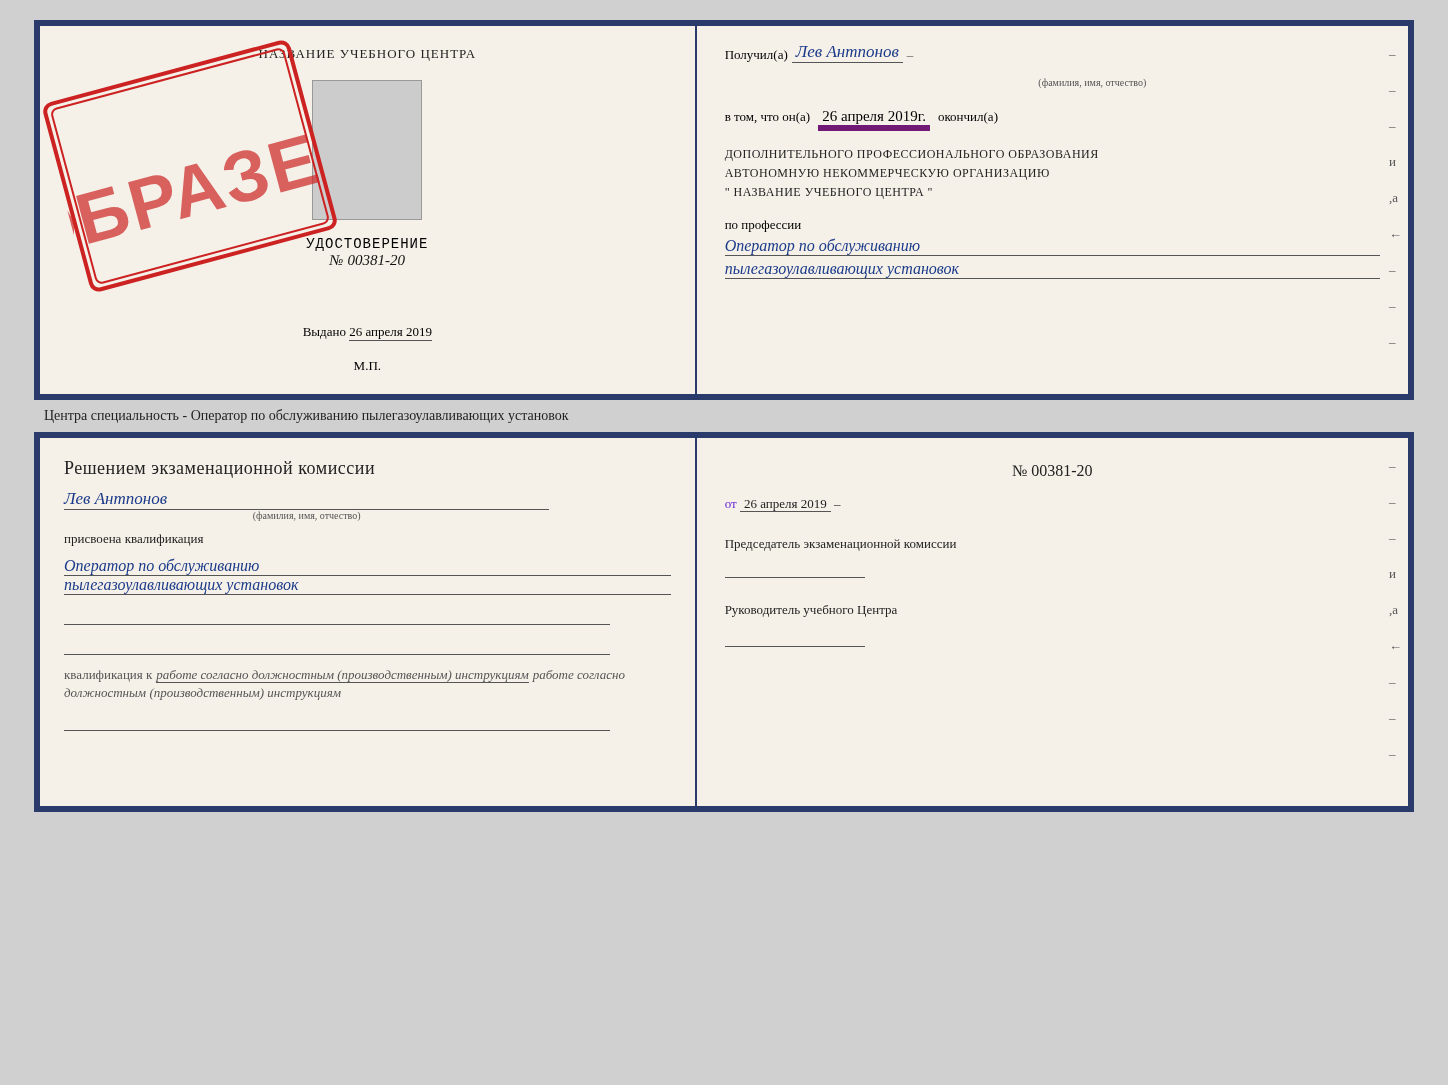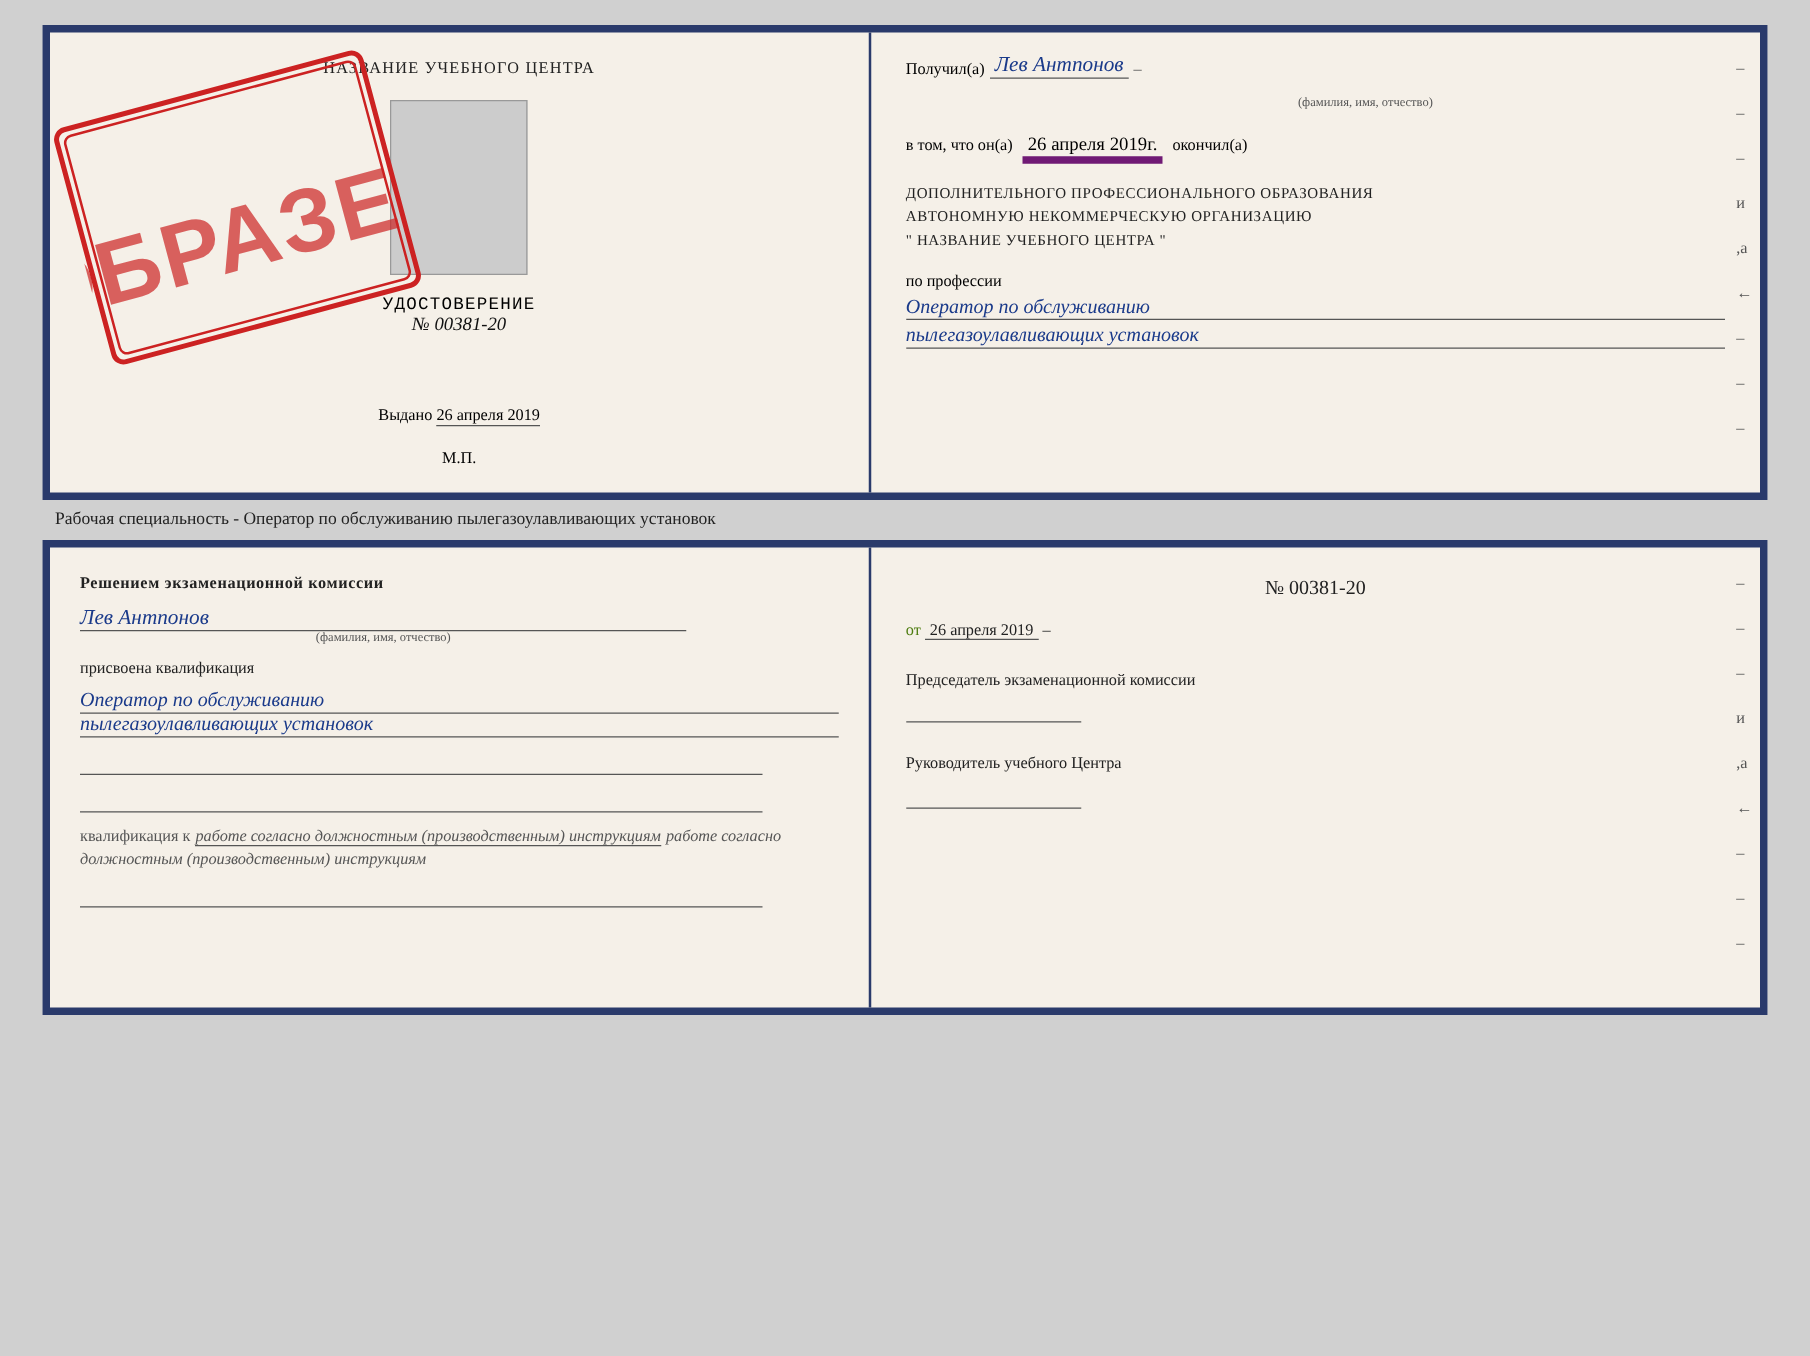--- a/index.html
+++ b/index.html
@@ -222,25 +222,24 @@
       width: 52%;
       padding: 20px 28px;
       display: flex;
       flex-direction: column;
       gap: 14px;
       font-size: 13px;
       position: relative;
     }
 
     .komissia-title {
-      font-size: 13px;
+      font-size: 18px;
       text-transform: none;
       letter-spacing: 0.5px;
       color: #222;
-      font-weight: bold;
     }
 
     .person-name {
       font-size: 17px;
       font-style: italic;
       color: #1a3a8a;
     }
 
     .name-underline {
       border-bottom: 1px solid #555;
@@ -427,21 +426,21 @@
         <span>,а</span>
         <span>←</span>
         <span>–</span>
         <span>–</span>
         <span>–</span>
       </div>
 
     </div>
   </div>
 
-  <div class="middle-label">Рабочая специальность - Оператор по обслуживанию пылегазоулавливающих установок</div>
+  <div class="middle-label">Центра специальность - Оператор по обслуживанию пылегазоулавливающих установок</div>
 
   <div class="cert-bottom">
 
     <div class="cert-bottom-left">
 
       <div class="komissia-title">Решением экзаменационной комиссии</div>
 
       <div>
         <div class="person-name">Лев Антпонов</div>
         <div class="name-underline"></div>
@@ -467,21 +466,21 @@
       <div class="blank-line"></div>
 
     </div>
 
     <div class="cert-bottom-right">
 
 
       <div class="protocol-number" style="font-size:16px; color:#222; text-align:center;">№  00381-20</div>
 
       <div class="protocol-date">
-        <span style="font-size:13px; color:#4d7c0f;">от</span>
+        <span style="font-size:13px; color:#6d28d9;">от</span>
         <span style="font-size:13px; border-bottom:1px solid #555; padding: 0 4px;">26 апреля 2019</span>
         <span style="font-size:13px;"> –</span>
       </div>
 
       <div class="predsedatel-block">
         <div class="predsedatel-label">Председатель экзаменационной комиссии</div>
         <div class="signature-line"></div>
       </div>
 
       <div class="rukovoditel-block">

